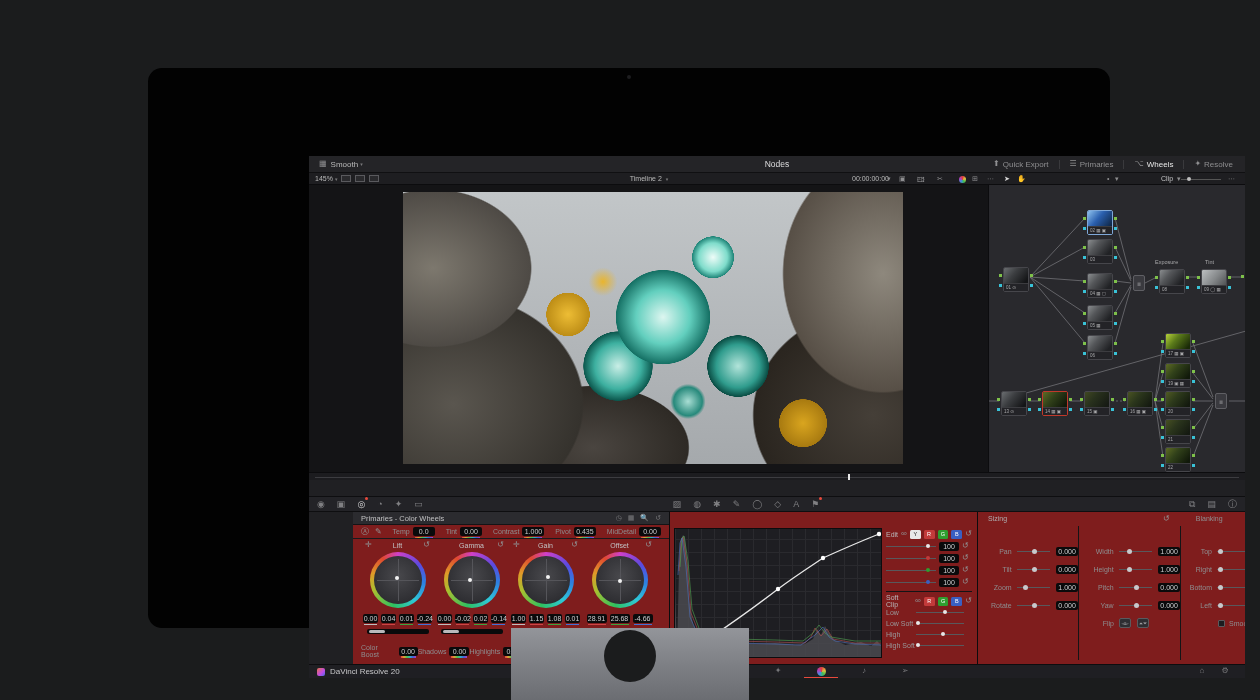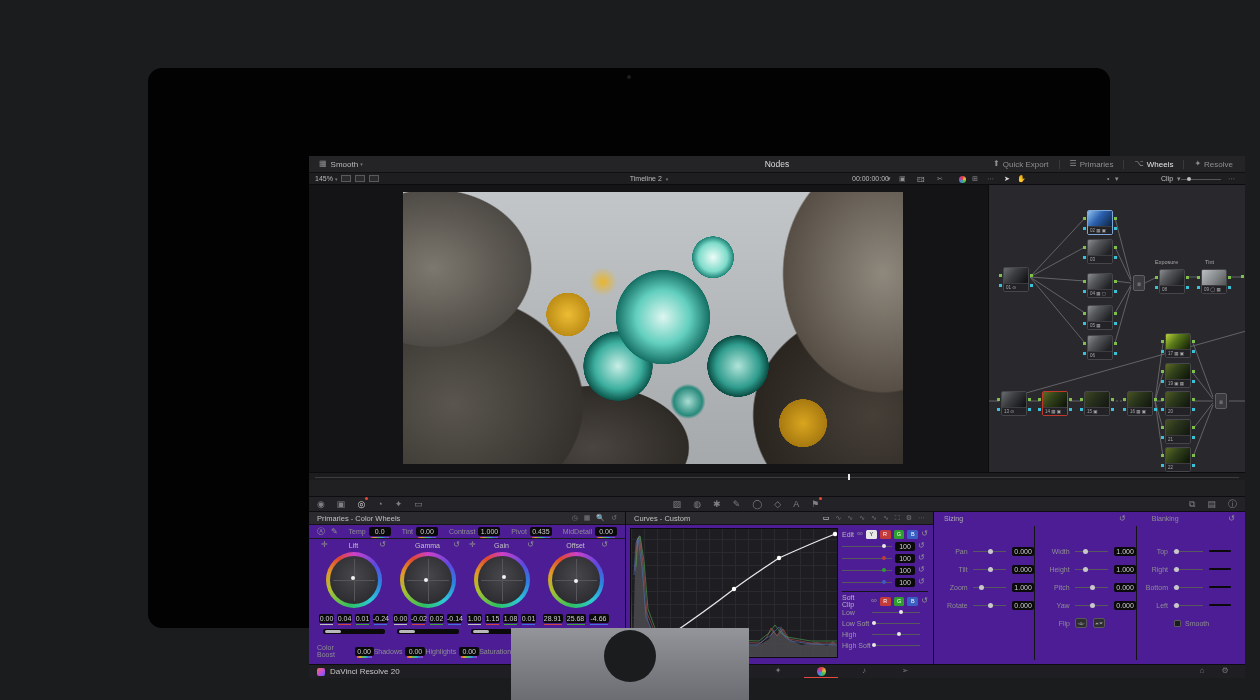--- a/index.html
+++ b/index.html
@@ -81,21 +81,21 @@
   .t-ic{font-size:7px;color:#b2b2b4;margin:0 4px;}
   .t-center{position:absolute;left:284px;width:120px;display:flex;justify-content:space-between;align-items:center;}
   .reddot{width:6px;height:6px;border-radius:50%;background:#a83a32;margin:0 4px;}
   .tc-right{position:absolute;right:8px;font-size:9px;color:#d8d8d9;letter-spacing:.5px;}
   
   .paltoolbar{top:340px;height:16px;background:#232327;border-top:1px solid #0e0e10;border-bottom:1px solid #0e0e10;display:flex;align-items:center;}
   .p-ic{font-size:9px;color:#808083;margin:0 6px;position:relative;}
   .p-ic.on{color:#d8d8d9;}
   .rdot:after{content:"";position:absolute;top:-2px;right:-3px;width:3px;height:3px;border-radius:50%;background:#e8493c;}
   
-  .palette{position:absolute;top:356px;height:152px;background:#4c1d95;border-right:1px solid #0c0c0e;}
+  .palette{position:absolute;top:356px;height:152px;background:#7f1d1d;border-right:1px solid #0c0c0e;margin-left:44px;}
   .phead{height:13px;background:#2b2b2f;border-bottom:1px solid #141416;display:flex;align-items:center;font-size:7.5px;color:#c0c0c2;padding:0 8px;}
   .phead .hics{margin-left:auto;display:flex;gap:6px;color:#77777a;font-size:7px;}
   
   .adjrow{display:flex;align-items:center;height:14px;padding:0 8px;border-bottom:1px solid #1a1a1d;}
   .apair{display:flex;align-items:center;gap:3px;margin-left:auto;}
   .alabel{color:#8e8e90;}
   .vbox{background:#0a0a0b;border-radius:2px;color:#cfcfd1;text-align:center;padding:1px 0;position:relative;}
   .vbox.rb:after{content:"";position:absolute;left:2px;right:2px;bottom:-2px;height:1.5px;
       background:linear-gradient(90deg,#e04040,#e0a030,#50c050,#30b0c0,#4060e0,#b040c0);} .w15{width:15px;} .w20{width:20px;} .w22{width:22px;}
   .wheelcol{position:absolute;top:28px;width:73px;}
@@ -568,34 +568,20 @@
               <span class="vbox rb w20">50.00</span>
             </span>
           <span class="fpair">
               <span class="alabel">Lum Mix</span>
               <span class="vbox rb w20">100.00</span>
             </span>
         </div>
       </div>
 
       <div class="palette" style="left:317px;width:308px">
-        <div class="phead">
-          <span>Curves - Custom</span>
-          <span class="hics">
-            <span class="lit">▭</span>
-            <span>∿</span>
-            <span>∿</span>
-            <span>∿</span>
-            <span>∿</span>
-            <span>∿</span>
-            <span>⛶</span>
-            <span>⚙</span>
-            <span>⋯</span>
-          </span>
-        </div>
         <div class="graph">
           <svg width="206" height="128">
             <path d="M0,128 L0,60 L2,123 L4,40 L6,10 L8,6 L10,8 L12,30 L14,70 L18,95 L24,106 L32,110 L44,114 L60,113 L80,115 L100,114 L120,116 L130,115 L138,110 L142,100 L146,106 L150,97 L154,104 L158,110 L170,116 L186,113 L196,117 L202,112 L206,116 L206,128 Z" fill="#4a4a4f" opacity="0.85"></path>
             <path d="M4,42 L6,12 L8,8 L12,34 L16,84 L24,104 L36,112 L60,112 L100,113 L130,114 L136,108 L140,99 L146,107 L152,100 L158,110 L180,114 L206,114" fill="none" stroke="#b05050" stroke-width="0.8" opacity="0.8"></path>
             <path d="M5,38 L7,9 L9,7 L13,32 L17,80 L25,102 L37,110 L60,110 L100,111 L128,112 L138,104 L144,96 L150,104 L156,108 L180,112 L206,112" fill="none" stroke="#50a050" stroke-width="0.8" opacity="0.8"></path>
             <path d="M3,46 L5,14 L7,9 L11,38 L15,88 L23,106 L35,113 L60,114 L100,115 L126,116 L140,106 L148,98 L154,108 L160,112 L180,115 L206,116" fill="none" stroke="#5070b8" stroke-width="0.8" opacity="0.8"></path>
             <path d="M2,126 C20,117 28,113 35,109 C60,92 85,74 103,60 C119,48 133,39 148,29 C168,20 189,11 204,5" fill="none" stroke="#e8e8e8" stroke-width="1.3"></path>
             <g fill="#ffffff">
               <circle cx="2" cy="126" r="2.2"></circle>
                 <circle cx="35" cy="109" r="2.2"></circle>

